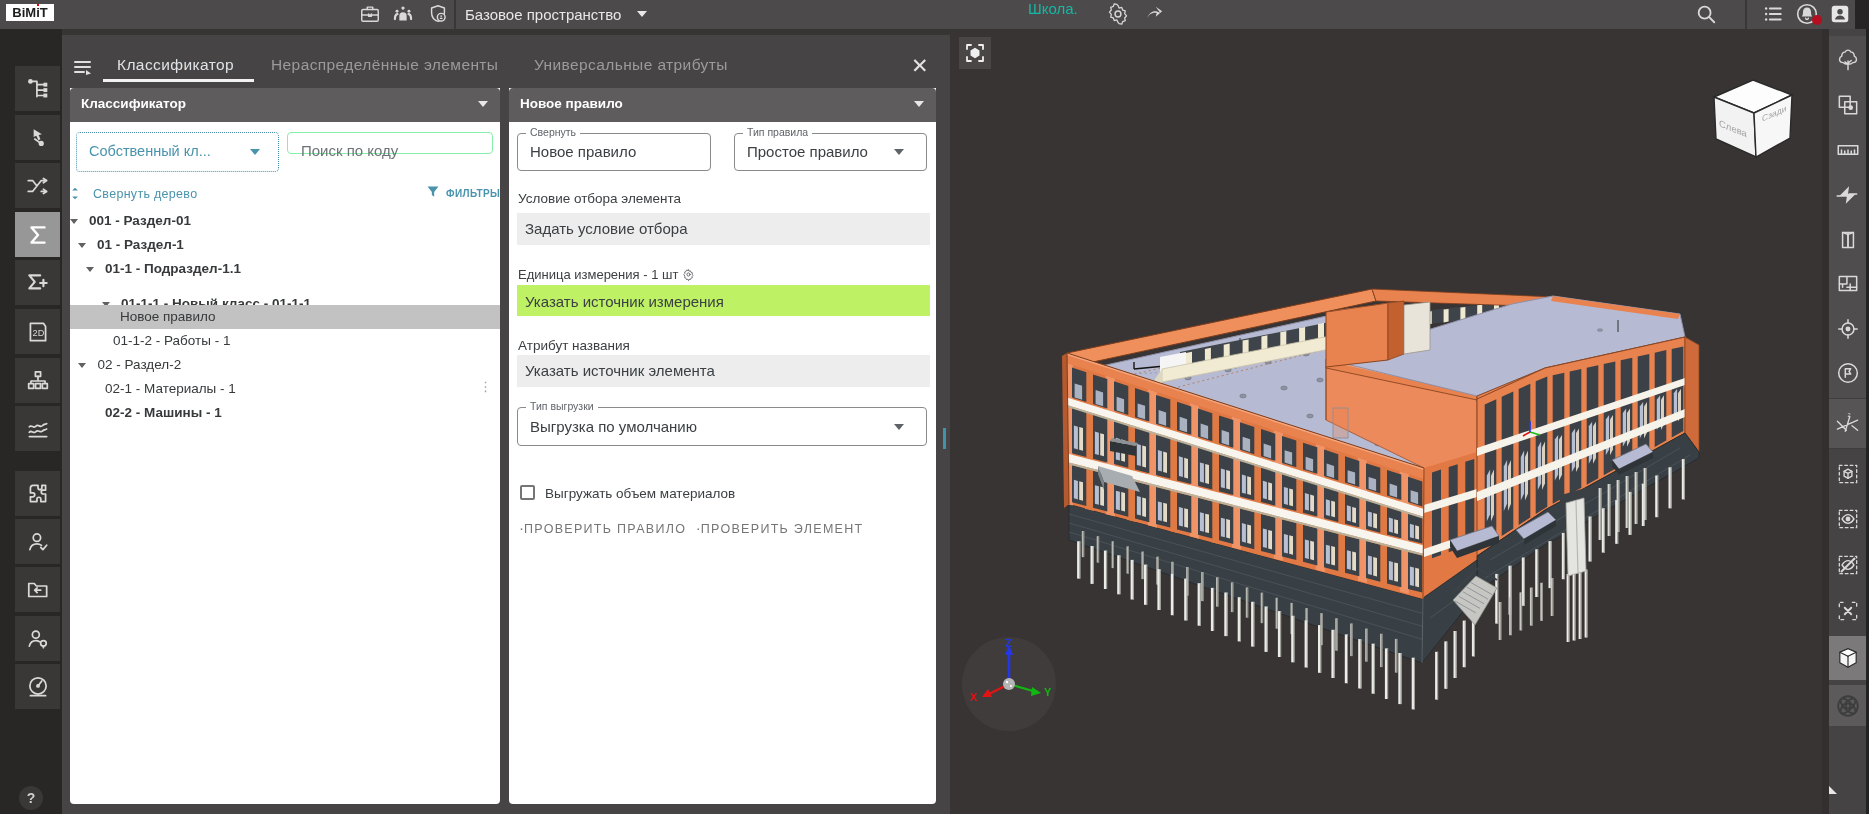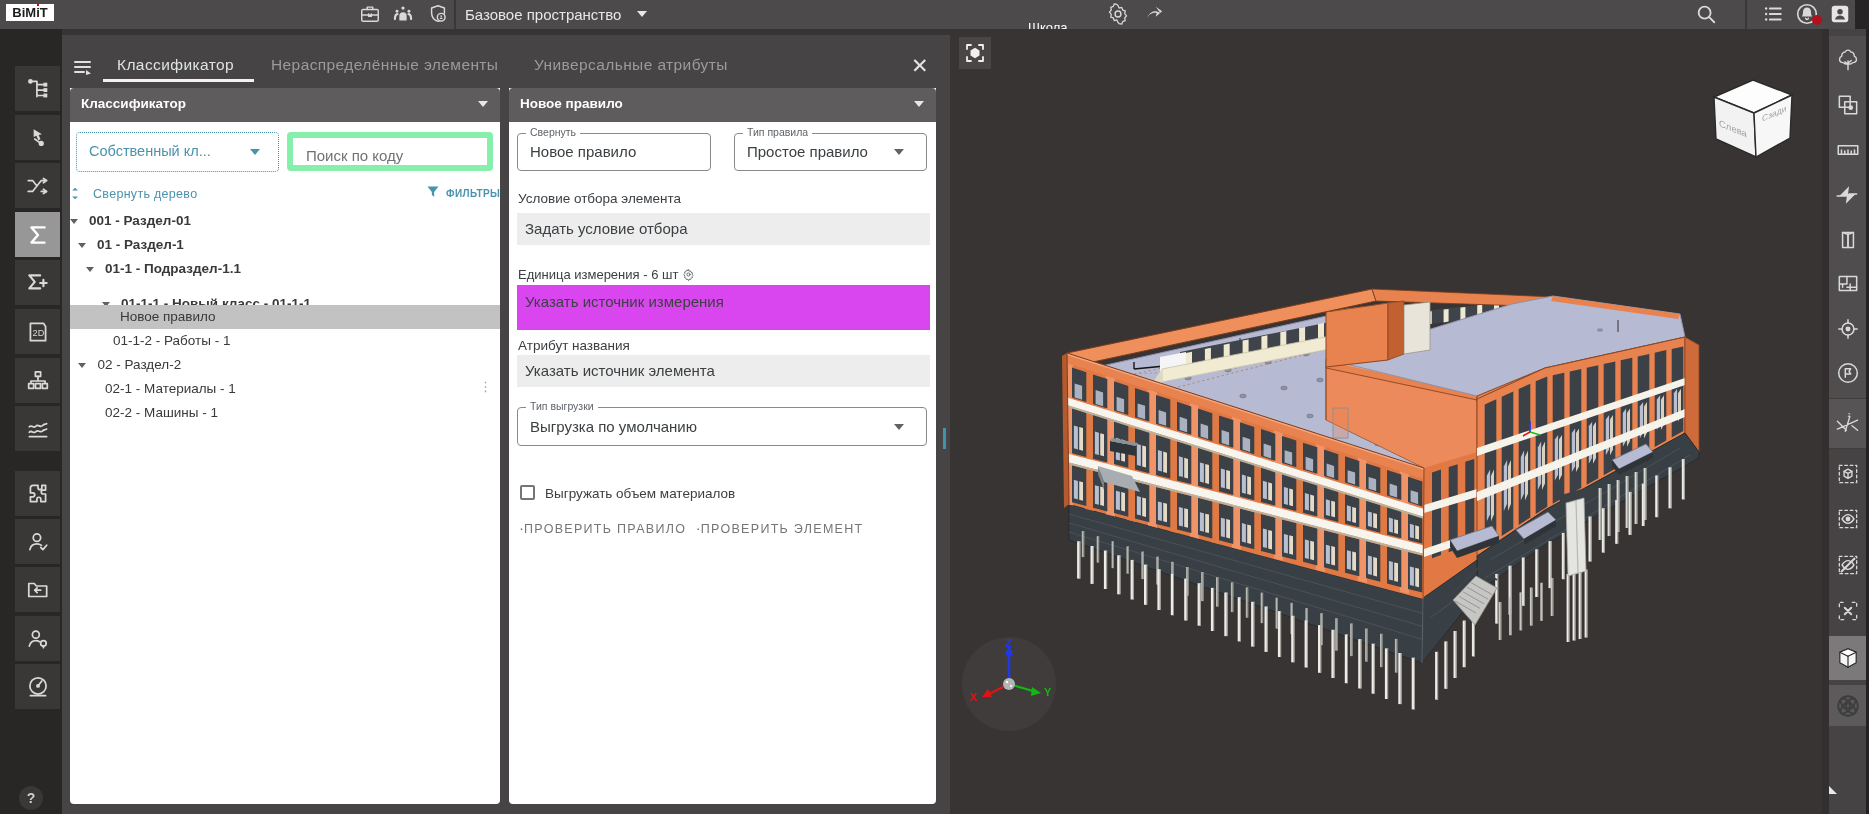--- a/index.html
+++ b/index.html
@@ -26,21 +26,21 @@
     </svg></div>
 <div class="abs" style="left:427px;top:3px"><svg width="22" height="22" viewBox="0 0 24 24" fill="none" stroke="#d9d9d9" stroke-width="1.6" stroke-linecap="round" stroke-linejoin="round">
       <path d="M12 3l7 2.5v5c0 4.5-3 8-7 9.5-4-1.5-7-5-7-9.5v-5z"></path>
       <circle cx="15.5" cy="15.5" r="4.2" fill="#4c4a4a" stroke="#d9d9d9"></circle>
       <circle cx="15.5" cy="14.3" r="1" fill="#d9d9d9" stroke="none"></circle>
       <path d="M13.7 17.4c.4-1 1-1.5 1.8-1.5s1.4.5 1.8 1.5" fill="#d9d9d9" stroke="none"></path>
     </svg></div>
 <div class="abs" style="left:454px;top:0;width:2px;height:29px;background:#3a3737"></div>
 <div class="abs" style="left:465px;top:6px;font-size:15px;color:#e8e8e8">Базовое пространство</div>
 <div class="abs" style="left:637px;top:11px;width:0;height:0;border-left:5.5px solid transparent;border-right:5.5px solid transparent;border-top:6px solid #e8e8e8"></div>
-<div class="abs" style="left:1028px;top:20px;font-size:13px;color:#ffffff">Школа.</div>
+<div class="abs" style="left:1028px;top:0;font-size:15px;color:#14b8a6">Школа.</div>
 <div class="abs" style="left:1107px;top:3px"><svg width="22" height="22" viewBox="0 0 24 24" fill="none" stroke="#d9d9d9" stroke-width="1.6" stroke-linecap="round" stroke-linejoin="round">
       <circle cx="12" cy="12" r="3.2"></circle>
       <path d="M12 2.8l1.2 2.7 2.9-.6 1 2.8 2.8 1-.6 2.9 2 2.4-2 2.4.6 2.9-2.8 1-1 2.8-2.9-.6L12 21.2l-1.2-2.7-2.9.6-1-2.8-2.8-1 .6-2.9-2-2.4 2-2.4-.6-2.9 2.8-1 1-2.8 2.9.6z" stroke-width="1.4"></path>
     </svg></div>
 <div class="abs" style="left:1142px;top:3px"><svg width="22" height="22" viewBox="0 0 24 24" fill="none" stroke="#d9d9d9" stroke-width="1.6" stroke-linecap="round" stroke-linejoin="round">
       <path d="M20 11c-6-4-12-2-15 7 2-6 7-8 11-7l-1 4 7-6-7-5z" fill="#d9d9d9" stroke="none"></path>
     </svg></div>
 <div class="abs" style="left:1695px;top:3px"><svg width="22" height="22" viewBox="0 0 24 24" fill="none" stroke="#d9d9d9" stroke-width="1.6" stroke-linecap="round" stroke-linejoin="round">
       <circle cx="10.5" cy="10.5" r="6.5" stroke-width="2"></circle>
       <path d="M15.5 15.5L21 21" stroke-width="2"></path>
@@ -174,21 +174,21 @@
 <div class="abs" style="left:70px;top:88px;width:430px;height:34px;background:#5e5c5c;border-radius:4px 4px 0 0">
   <span style="position:absolute;left:11px;top:8px;font-size:13.5px;font-weight:700;color:#fff">Классификатор</span>
   <span style="position:absolute;right:12px;top:13px;width:0;height:0;border-left:5px solid transparent;border-right:5px solid transparent;border-top:6px solid #e8e8e8"></span>
 </div>
 
 <div class="abs" style="left:76px;top:132px;width:203px;height:40px;border:1.5px dotted #4a93ad;border-radius:4px">
   <span style="position:absolute;left:12px;top:10px;font-size:14.5px;color:#4a93ad">Собственный кл...</span>
   <span style="position:absolute;right:18px;top:16px;width:0;height:0;border-left:5px solid transparent;border-right:5px solid transparent;border-top:6px solid #4a93ad"></span>
 </div>
 
-<div class="abs" style="left:287px;top:132px;width:206px;height:39px;border:6px solid #86efac;border-radius:4px">
+<div class="abs" style="left:287px;top:132px;width:206px;height:22px;border:1px solid #86efac;border-radius:4px">
   <span style="position:absolute;left:13px;top:9px;font-size:15px;color:#6e7276">Поиск по коду</span>
 </div>
 
 <div class="abs" style="left:70px;top:186px;width:14px;height:14px">
  <svg width="13" height="13" viewBox="0 0 18 18" fill="none" stroke="#d9d9d9" stroke-width="1.6" stroke-linecap="round" stroke-linejoin="round">
       <path d="M7 1l4 4H3zM7 17l4-4H3z" fill="#4a93ad" stroke="none"></path>
     </svg>
 </div>
 <div class="abs" style="left:93px;top:187px;font-size:12.5px;color:#4a93ad;letter-spacing:0.3px">Свернуть дерево</div>
 <div class="abs" style="left:426px;top:185px;width:14px;height:14px">
@@ -222,21 +222,21 @@
   </div>
 <div style="position:absolute;left:70px;top:353px;width:430px;height:24px;">
     <span style="position:absolute;left:8px;top:10px;width:0;height:0;border-left:4.5px solid transparent;border-right:4.5px solid transparent;border-top:5px solid #616161"></span>
     <span style="position:absolute;left:27.5px;top:3.5px;font-size:13.5px;font-weight:400;color:#37393b;white-space:nowrap">02 - Раздел-2</span>
   </div>
 <div style="position:absolute;left:70px;top:377px;width:430px;height:24px;">
     <span style="position:absolute;left:35px;top:3.5px;font-size:13.5px;font-weight:400;color:#37393b;white-space:nowrap">02-1 - Материалы - 1</span>
     <span style="position:absolute;right:8px;top:2px;color:#9e9e9e;font-size:13px;letter-spacing:0">⋮</span>
   </div>
 <div style="position:absolute;left:70px;top:401px;width:430px;height:24px;">
-    <span style="position:absolute;left:35px;top:3.5px;font-size:13.5px;font-weight:400;color:#37393b;white-space:nowrap">02-2 - Машины - 1</span>
+    <span style="position:absolute;left:35px;top:3.5px;font-size:13.5px;font-weight:700;color:#37393b;white-space:nowrap">02-2 - Машины - 1</span>
   </div>
 
 <div class="abs" style="left:509px;top:88px;width:427px;height:716px;background:#fff;border-radius:0 0 4px 4px"></div>
 <div class="abs" style="left:509px;top:88px;width:427px;height:34px;background:#5e5c5c;border-radius:4px 4px 0 0">
   <span style="position:absolute;left:11px;top:8px;font-size:13.5px;font-weight:700;color:#fff">Новое правило</span>
   <span style="position:absolute;right:12px;top:13px;width:0;height:0;border-left:5px solid transparent;border-right:5px solid transparent;border-top:6px solid #e8e8e8"></span>
 </div>
 
 <div class="abs" style="left:517px;top:133px;width:194px;height:38px;border:1px solid #8a8a8a;border-radius:4px">
   <span style="position:absolute;left:8px;top:-8px;background:#fff;padding:0 4px;font-size:10.5px;color:#5f6368">Свернуть</span>
@@ -245,26 +245,26 @@
 
 <div class="abs" style="left:734px;top:133px;width:193px;height:38px;border:1px solid #8a8a8a;border-radius:4px">
   <span style="position:absolute;left:8px;top:-8px;background:#fff;padding:0 4px;font-size:10.5px;color:#5f6368">Тип правила</span>
   <span style="position:absolute;left:12px;top:9px;font-size:15px;color:#3c4043">Простое правило</span>
   <span style="position:absolute;right:22px;top:15px;width:0;height:0;border-left:5.5px solid transparent;border-right:5.5px solid transparent;border-top:6.5px solid #5f6368"></span>
 </div>
 <div class="abs" style="left:518px;top:191px;font-size:13.5px;color:#3c4043">Условие отбора элемента</div>
 <div class="abs" style="left:517px;top:213px;width:413px;height:32px;background:#ededed">
   <span style="position:absolute;left:8px;top:7px;font-size:15px;color:#3c4043">Задать условие отбора</span>
 </div>
-<div class="abs" style="left:518px;top:267px;font-size:13px;color:#3c4043">Единица измерения - 6 шт</div>
+<div class="abs" style="left:518px;top:267px;font-size:13px;color:#3c4043">Единица измерения - 1 шт</div>
 <div class="abs" style="left:682px;top:267px"><svg width="13" height="13" viewBox="0 0 18 18" fill="none" stroke="#d9d9d9" stroke-width="1.6" stroke-linecap="round" stroke-linejoin="round">
       <circle cx="9" cy="9" r="2.2" stroke="#5f6368" stroke-width="1.3"></circle>
       <path d="M9 2.5l.8 1.9 2-.4.7 1.9 1.9.7-.4 2 1.4 1.4-1.4 1.4.4 2-1.9.7-.7 1.9-2-.4-.8 1.9-.8-1.9-2 .4-.7-1.9-1.9-.7.4-2L2.6 9 4 7.6l-.4-2 1.9-.7.7-1.9 2 .4z" stroke="#5f6368" stroke-width="1.2"></path>
     </svg></div>
-<div class="abs" style="left:517px;top:285px;width:413px;height:45px;background:#d946ef">
+<div class="abs" style="left:517px;top:285px;width:413px;height:31px;background:#bef264">
   <span style="position:absolute;left:8px;top:8px;font-size:15px;color:#3c4043">Указать источник измерения</span>
 </div>
 <div class="abs" style="left:518px;top:338px;font-size:13.5px;color:#3c4043">Атрибут названия</div>
 <div class="abs" style="left:517px;top:355px;width:413px;height:32px;background:#ededed">
   <span style="position:absolute;left:8px;top:7px;font-size:15px;color:#3c4043">Указать источник элемента</span>
 </div>
 
 <div class="abs" style="left:517px;top:407px;width:410px;height:39px;border:1px solid #8a8a8a;border-radius:4px">
   <span style="position:absolute;left:8px;top:-8px;background:#fff;padding:0 4px;font-size:10.5px;color:#5f6368">Тип выгрузки</span>
   <span style="position:absolute;left:12px;top:10px;font-size:15px;color:#3c4043">Выгрузка по умолчанию</span>

